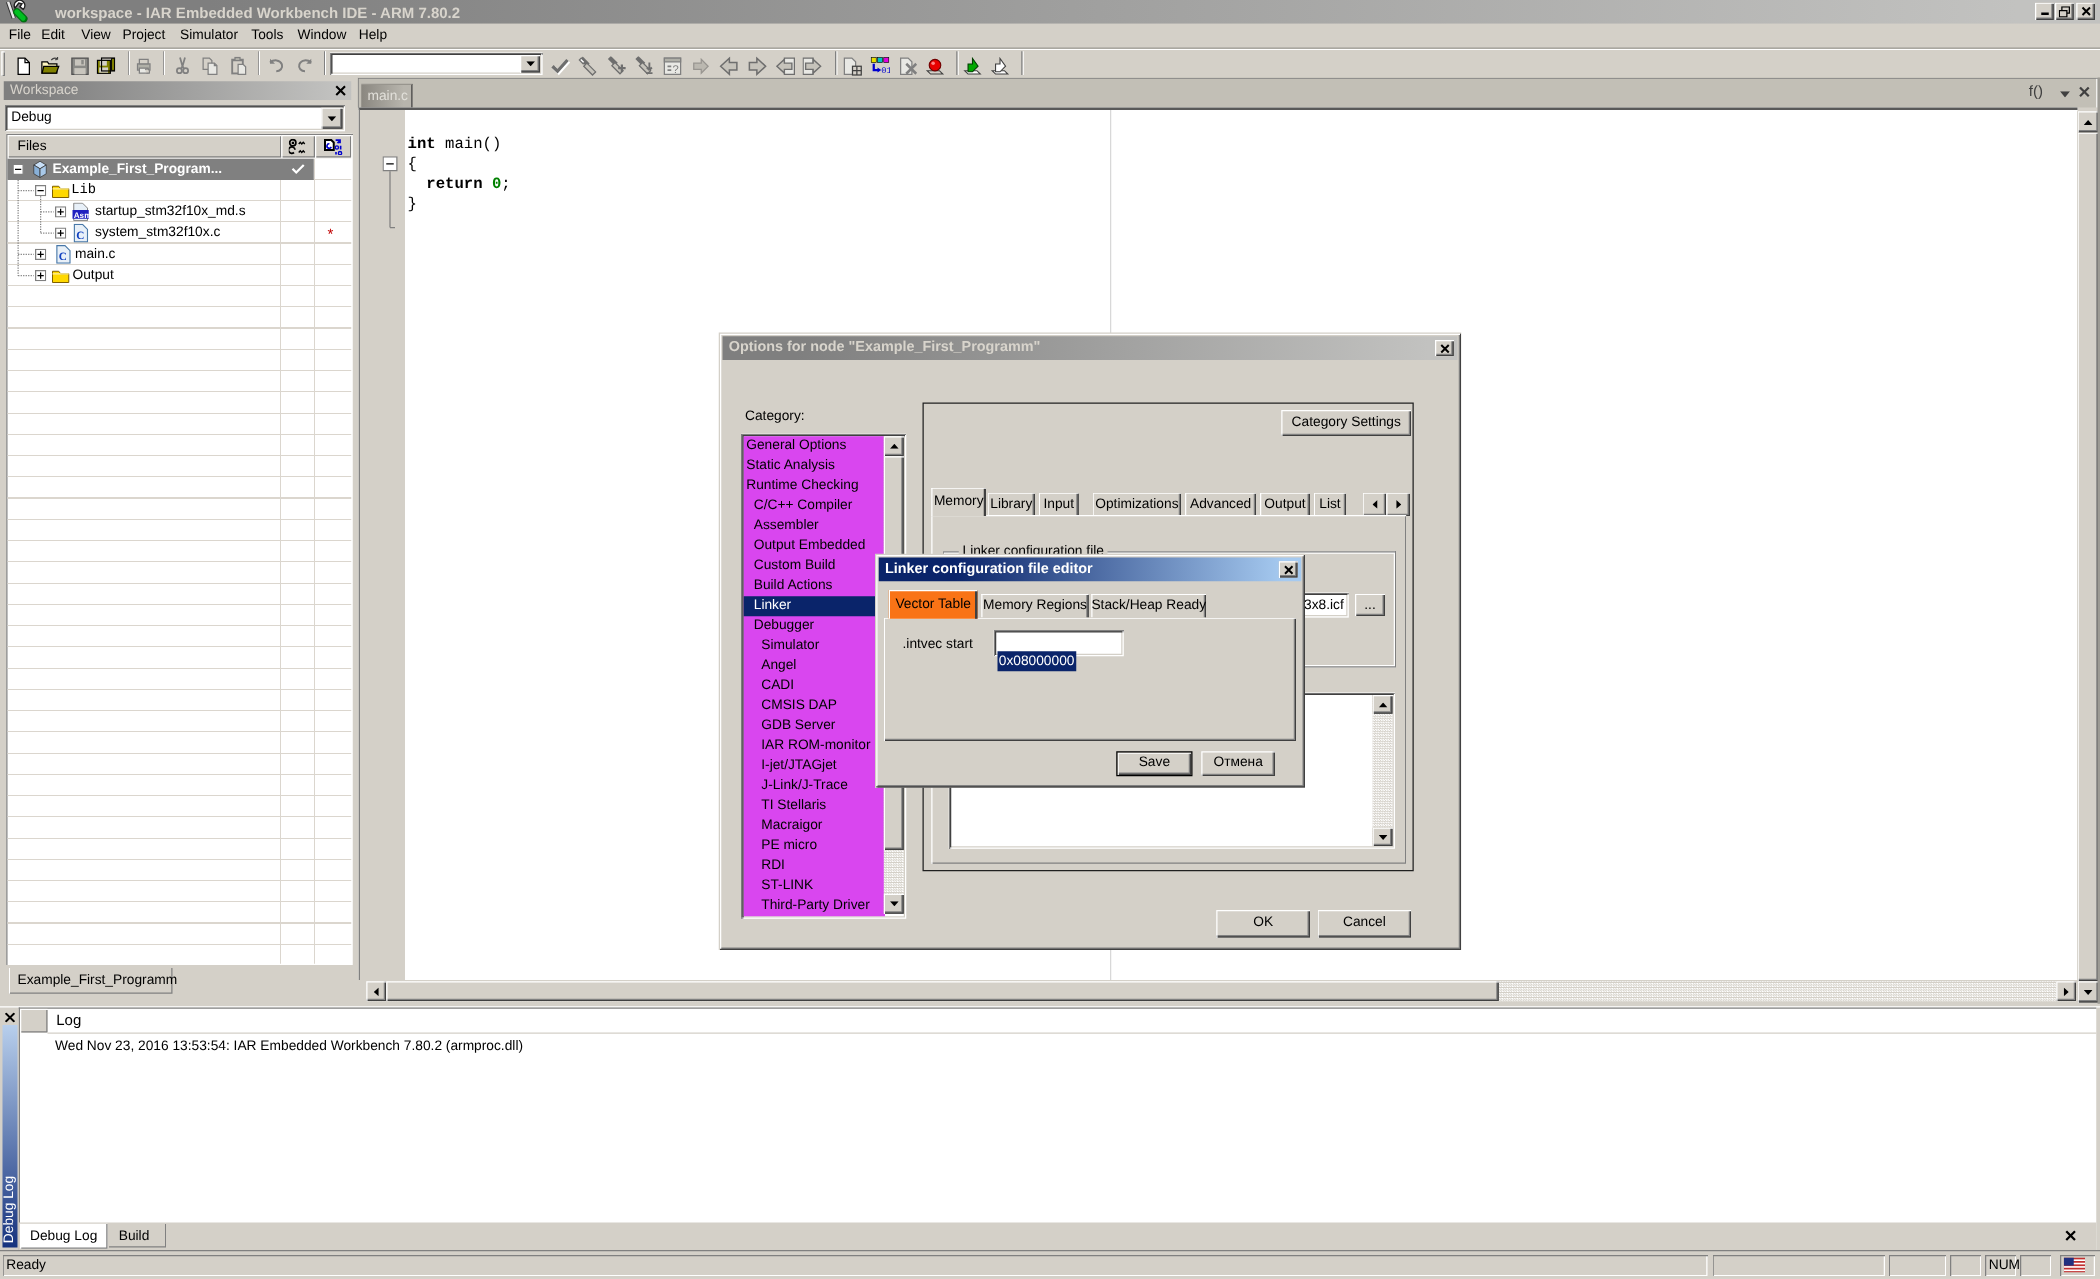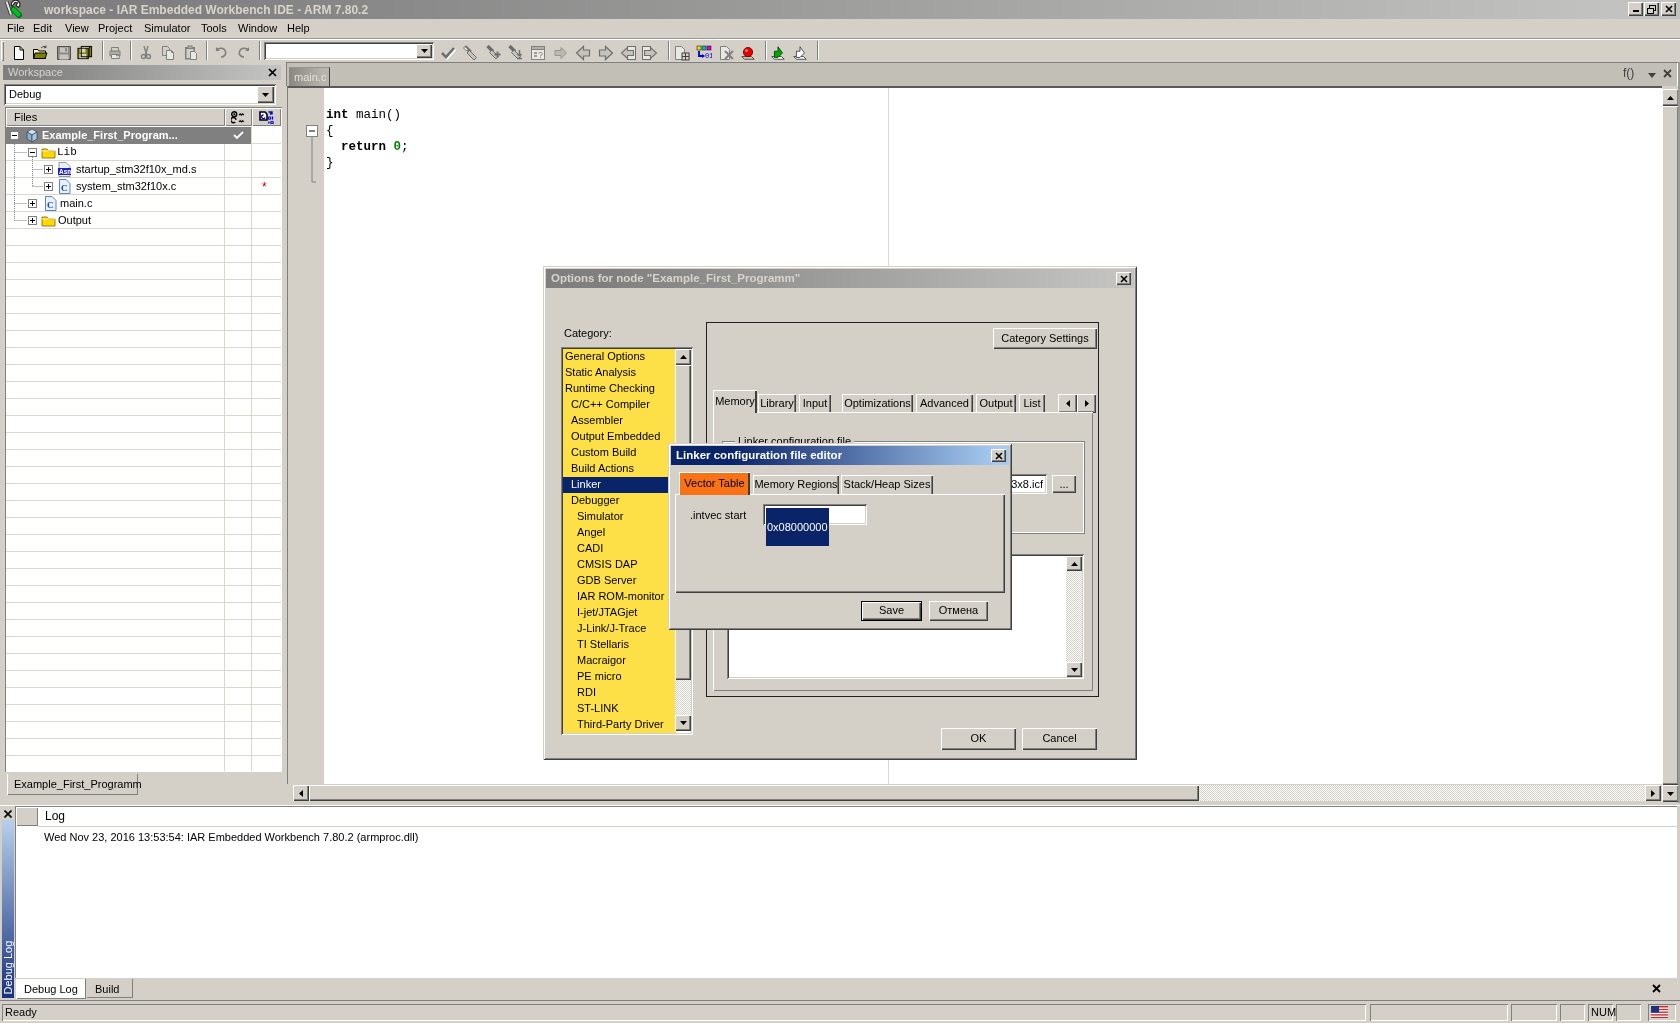--- a/index.html
+++ b/index.html
@@ -4,21 +4,21 @@
 <style>
 html,body{margin:0;padding:0;}
 body{width:1680px;height:1023px;overflow:hidden;background:#D4D0C8;
   font-family:"Liberation Sans",sans-serif;font-size:11px;color:#000;}
 #app{position:relative;width:1680px;height:1023px;}
 .abs{position:absolute;}
 .raised{box-shadow:inset 1px 1px 0 #fff, inset -1px -1px 0 #404040, inset -2px -2px 0 #808080;background:#D4D0C8;}
 .raised1{box-shadow:inset 1px 1px 0 #fff, inset -1px -1px 0 #808080;background:#D4D0C8;}
 .sunken{box-shadow:inset 1px 1px 0 #808080, inset -1px -1px 0 #fff, inset 2px 2px 0 #404040, inset -2px -2px 0 #D4D0C8;background:#fff;}
 .sunken1{box-shadow:inset 1px 1px 0 #808080, inset -1px -1px 0 #fff;}
-.winborder{box-shadow:inset 1px 1px 0 #D4D0C8, inset -1px -1px 0 #404040, inset 2px 2px 0 #fff, inset -2px -2px 0 #808080;background:#D4D0C8;}
+.winborder{box-shadow:inset 1px 1px 0 #D4D0C8, inset -1px -1px 0 #404040, inset 2px 2px 0 #fff, inset -2px -2px 0 #808080;background:#D4D0C8;margin-left:32px;}
 .titletext{font-weight:bold;font-size:12px;color:#D8D4CC;white-space:nowrap;}
 .capbtn{background:#D4D0C8;box-shadow:inset 1px 1px 0 #fff, inset -1px -1px 0 #404040, inset -2px -2px 0 #808080;
   display:flex;align-items:center;justify-content:center;}
 svg{display:block;}
 .tb{position:absolute;top:6px;width:16px;height:16px;}
 .tabu{position:absolute;top:128px;height:19px;background:#D4D0C8;box-shadow:inset 1px 0 0 #fff, inset 0 1px 0 #fff, inset -1px 0 0 #404040, inset -2px 0 0 #808080;}
 .tabu2{position:absolute;top:32px;height:19px;background:#D4D0C8;box-shadow:inset 1px 0 0 #fff, inset 0 1px 0 #fff, inset -1px 0 0 #404040, inset -2px 0 0 #808080;}
 .lbx div{height:16px;line-height:15px;padding-left:2px;box-sizing:border-box;}
 .lbx .l1{padding-left:8px;}
 .lbx .l2{padding-left:14px;}
@@ -494,21 +494,21 @@
     <div class="abs titletext" style="left:5px;top:3px;font-size:11.5px;">Options for node "Example_First_Programm"</div>
     <div class="capbtn abs" style="left:570px;top:3px;width:15px;height:13px;">
           <svg width="8" height="8">
             <path d="M1 1 L7 7 M7 1 L1 7" stroke="#000" stroke-width="1.6"></path>
           </svg>
         </div>
   </div>
   <div class="abs" style="left:21px;top:61px;">Category:</div>
 
   <div class="abs sunken" style="left:18px;top:81px;width:132px;height:388px;">
-    <div class="abs lbx" style="left:2px;top:2px;width:113px;height:384px;background:#fde047;font-size:11px;">
+    <div class="abs lbx" style="left:2px;top:2px;width:113px;height:384px;background:#d946ef;font-size:11px;">
       <div class="l0">General Options</div>
       <div class="l0">Static Analysis</div>
       <div class="l0">Runtime Checking</div>
       <div class="l1">C/C++ Compiler</div>
       <div class="l1">Assembler</div>
       <div class="l1">Output Embedded</div>
       <div class="l1">Custom Build</div>
       <div class="l1">Build Actions</div>
       <div class="l1" style="background:#0A246A;color:#fff;">Linker</div>
       <div class="l1">Debugger</div>
@@ -626,27 +626,27 @@
         </div>
   </div>
 
   <div class="abs" style="left:11px;top:29px;width:71px;height:23px;background:#f97316;box-shadow:inset 1px 0 0 #fff, inset 0 1px 0 #fff, inset -2px 0 0 #404040;z-index:3;">
     <div style="text-align:center;padding-top:5px;">Vector Table</div>
   </div>
   <div class="tabu2" style="left:85px;width:86px;">
         <div style="text-align:center;padding-top:3px;">Memory Regions</div>
       </div>
   <div class="tabu2" style="left:173px;width:92px;">
-        <div style="text-align:center;padding-top:3px;">Stack/Heap Sizes</div>
+        <div style="text-align:center;padding-top:3px;">Stack/Heap Ready</div>
       </div>
 
   <div class="abs" style="left:7px;top:51px;width:330px;height:99px;background:#D4D0C8;box-shadow:inset 1px 1px 0 #fff, inset -1px -1px 0 #404040, inset -2px -2px 0 #808080;"></div>
   <div class="abs" style="left:22px;top:66px;">.intvec start</div>
   <div class="abs sunken" style="left:95px;top:61px;width:104px;height:21px;">
-    <div class="abs" style="left:3px;top:4px;background:#0A246A;color:#fff;padding:13px 1px;">0x08000000</div>
+    <div class="abs" style="left:3px;top:17px;background:#0A246A;color:#fff;padding:2px 1px;">0x08000000</div>
   </div>
 
   <div class="abs" style="left:193px;top:158px;width:61px;height:20px;background:#D4D0C8;border:1px solid #000;box-sizing:border-box;box-shadow:inset 1px 1px 0 #fff, inset -1px -1px 0 #404040, inset -2px -2px 0 #808080;">
     <div style="text-align:center;padding-top:2px;">Save</div>
   </div>
   <div class="abs raised" style="left:261px;top:158px;width:59px;height:20px;">
         <div style="text-align:center;padding-top:3px;">Отмена</div>
       </div>
 </div>
 

